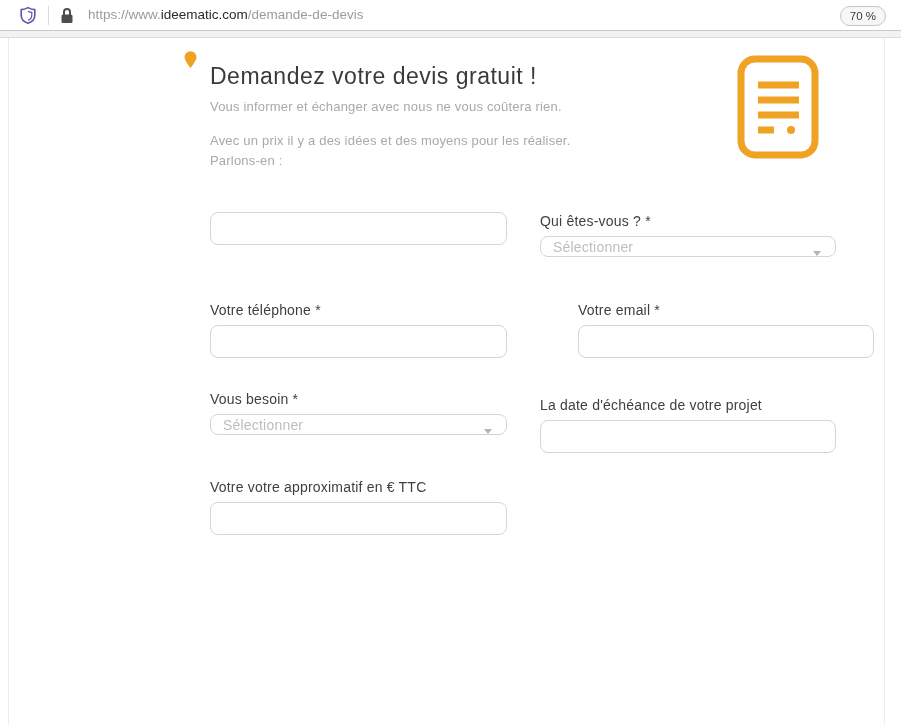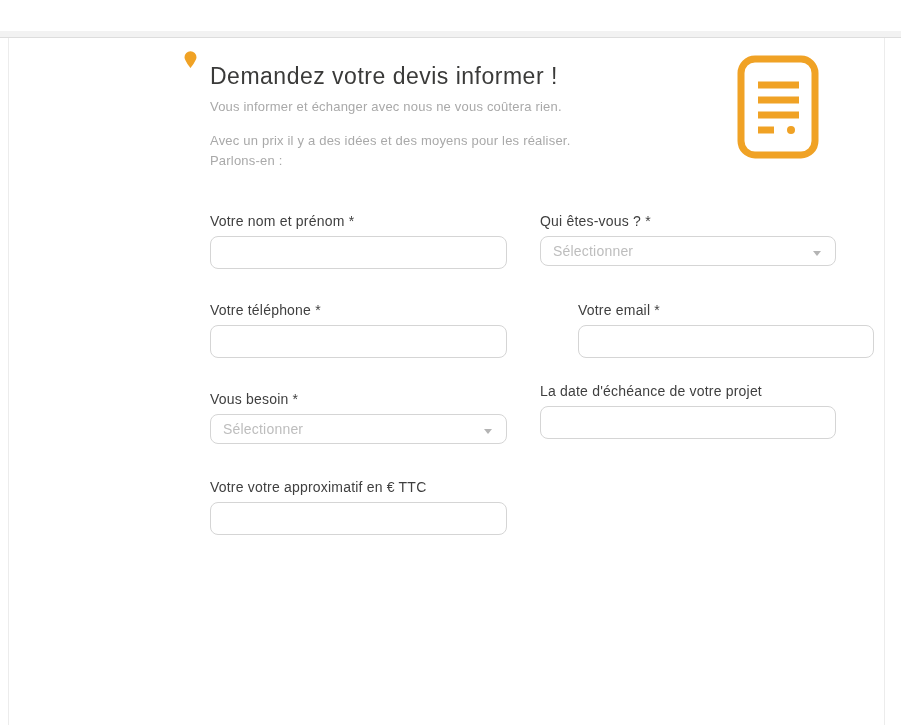--- a/index.html
+++ b/index.html
@@ -54,21 +54,21 @@
     display:block; font-size:14px; color:#3f3f3f; letter-spacing:0.2px;
     margin-bottom:6px; height:18px; line-height:18px;
   }
   .text-input {
     box-sizing:border-box; width:100%; height:33px;
     border:1px solid #d5d5d5; border-radius:8px; background:#ffffff;
     font-family:"Liberation Sans", sans-serif; font-size:14px; color:#444;
     padding:0 12px; outline:none;
   }
   .select {
-    box-sizing:border-box; position:relative; width:100%; height:30px;
+    box-sizing:border-box; position:relative; width:100%; height:21px;
     border:1px solid #d5d5d5; border-radius:8px; background:#ffffff;
     display:flex; align-items:center; padding:0 12px; cursor:default;
   }
   .select-placeholder { font-size:14px; color:#bdbdbd; letter-spacing:0.2px; }
   .caret {
     position:absolute; right:14px; top:14px; width:0; height:0;
     border-left:4px solid transparent; border-right:4px solid transparent;
     border-top:5px solid #b4b4b4;
   }
   .textarea-wrap { position:relative; width:100%; }
@@ -78,48 +78,64 @@
     font-family:"Liberation Sans", sans-serif; font-size:14px; color:#444;
     padding:8px 12px; outline:none;
   }
   .grip { position:absolute; right:4px; bottom:6px; width:10px; height:10px; }
 </style>
 </head>
 <body>
 
 <div class="screen">
 
+  <div class="urlbar">
+    <span class="shield-wrap">
+      <svg width="18" height="19" viewBox="0 0 18 19">
+        <path d="M9 1.6 C11.6 3.1 14.2 3.6 15.8 3.6 V9.3 C15.8 13.4 12.7 16.1 9 17.2 C5.3 16.1 2.2 13.4 2.2 9.3 V3.6 C3.8 3.6 6.4 3.1 9 1.6 Z" fill="none" stroke="#5C54A8" stroke-width="1.6" stroke-linejoin="round"></path>
+        <path d="M9 5.2 C10.4 6 11.8 6.3 12.8 6.3 V9.2 C12.8 11.8 10.9 13.5 9 14.2" fill="none" stroke="#5C54A8" stroke-width="1.2" stroke-linejoin="round"></path>
+      </svg>
+    </span>
+    <span class="chrome-sep"></span>
+    <span class="lock-wrap">
+      <svg width="14" height="17" viewBox="0 0 14 17">
+        <path d="M4 8 V5 a3 3 0 0 1 6 0 V8" fill="none" stroke="#4d4d4d" stroke-width="2"></path>
+        <rect x="1.5" y="7.5" width="11" height="8.5" rx="1.6" fill="#4d4d4d"></rect>
+      </svg>
+    </span>
+    <span class="url-text"><span>https://www.</span><span class="domain">ideematic.com</span><span>/demande-de-devis</span></span>
+    <span class="zoom-badge">70 %</span>
+  </div>
   <div class="urlbar-strip"></div>
 
   <div class="edge-left"></div>
   <div class="edge-right"></div>
 
   <span class="pin-wrap">
     <svg width="13" height="18" viewBox="0 0 13 18">
       <path d="M6.5 17 C6.5 17 0.5 9.5 0.5 6.2 A6 6 0 1 1 12.5 6.2 C12.5 9.5 6.5 17 6.5 17 Z" fill="#F0A225"></path>
     </svg>
   </span>
-  <h1 class="page-title">Demandez votre devis informer !</h1>
+  <h1 class="page-title">Demandez votre devis gratuit !</h1>
   <div class="subtitle s1">Vous informer et échanger avec nous ne vous coûtera rien.</div>
   <div class="subtitle s2">Avec un prix il y a des idées et des moyens pour les réaliser.</div>
   <div class="subtitle s3">Parlons-en :</div>
 
   <span class="doc-icon-wrap">
     <svg width="82" height="104" viewBox="0 0 82 104">
       <rect x="4" y="4" width="74" height="96" rx="14" fill="none" stroke="#F0A225" stroke-width="7"></rect>
       <line x1="21" y1="30" x2="62" y2="30" stroke="#F0A225" stroke-width="7"></line>
       <line x1="21" y1="45" x2="62" y2="45" stroke="#F0A225" stroke-width="7"></line>
       <line x1="21" y1="60" x2="62" y2="60" stroke="#F0A225" stroke-width="7"></line>
       <line x1="21" y1="75" x2="37" y2="75" stroke="#F0A225" stroke-width="7"></line>
       <circle cx="54" cy="75" r="4" fill="#F0A225"></circle>
     </svg>
   </span>
 
   <div class="field" style="left:210px; top:212px; width:297px;">
-    <label class="field-label">Votre nom et prénom *</label>
     <input class="text-input" type="text" style="">
   </div>
 
   <div class="field" style="left:540px; top:212px; width:296px;">
     <label class="field-label">Qui êtes-vous ? *</label>
     <div class="select">
       <span class="select-placeholder">Sélectionner</span>
       <span class="caret"></span>
     </div>
   </div>
@@ -135,21 +151,21 @@
   </div>
 
   <div class="field" style="left:210px; top:390px; width:297px;">
     <label class="field-label">Vous besoin *</label>
     <div class="select">
       <span class="select-placeholder">Sélectionner</span>
       <span class="caret"></span>
     </div>
   </div>
 
-  <div class="field" style="left:540px; top:382px; width:296px;">
+  <div class="field" style="left:540px; top:396px; width:296px;">
     <label class="field-label">La date d'échéance de votre projet</label>
     <input class="text-input" type="text" style="">
   </div>
 
   <div class="field" style="left:210px; top:478px; width:297px;">
     <label class="field-label">Votre votre approximatif en € TTC</label>
     <input class="text-input" type="text" style="">
   </div>
 
 

